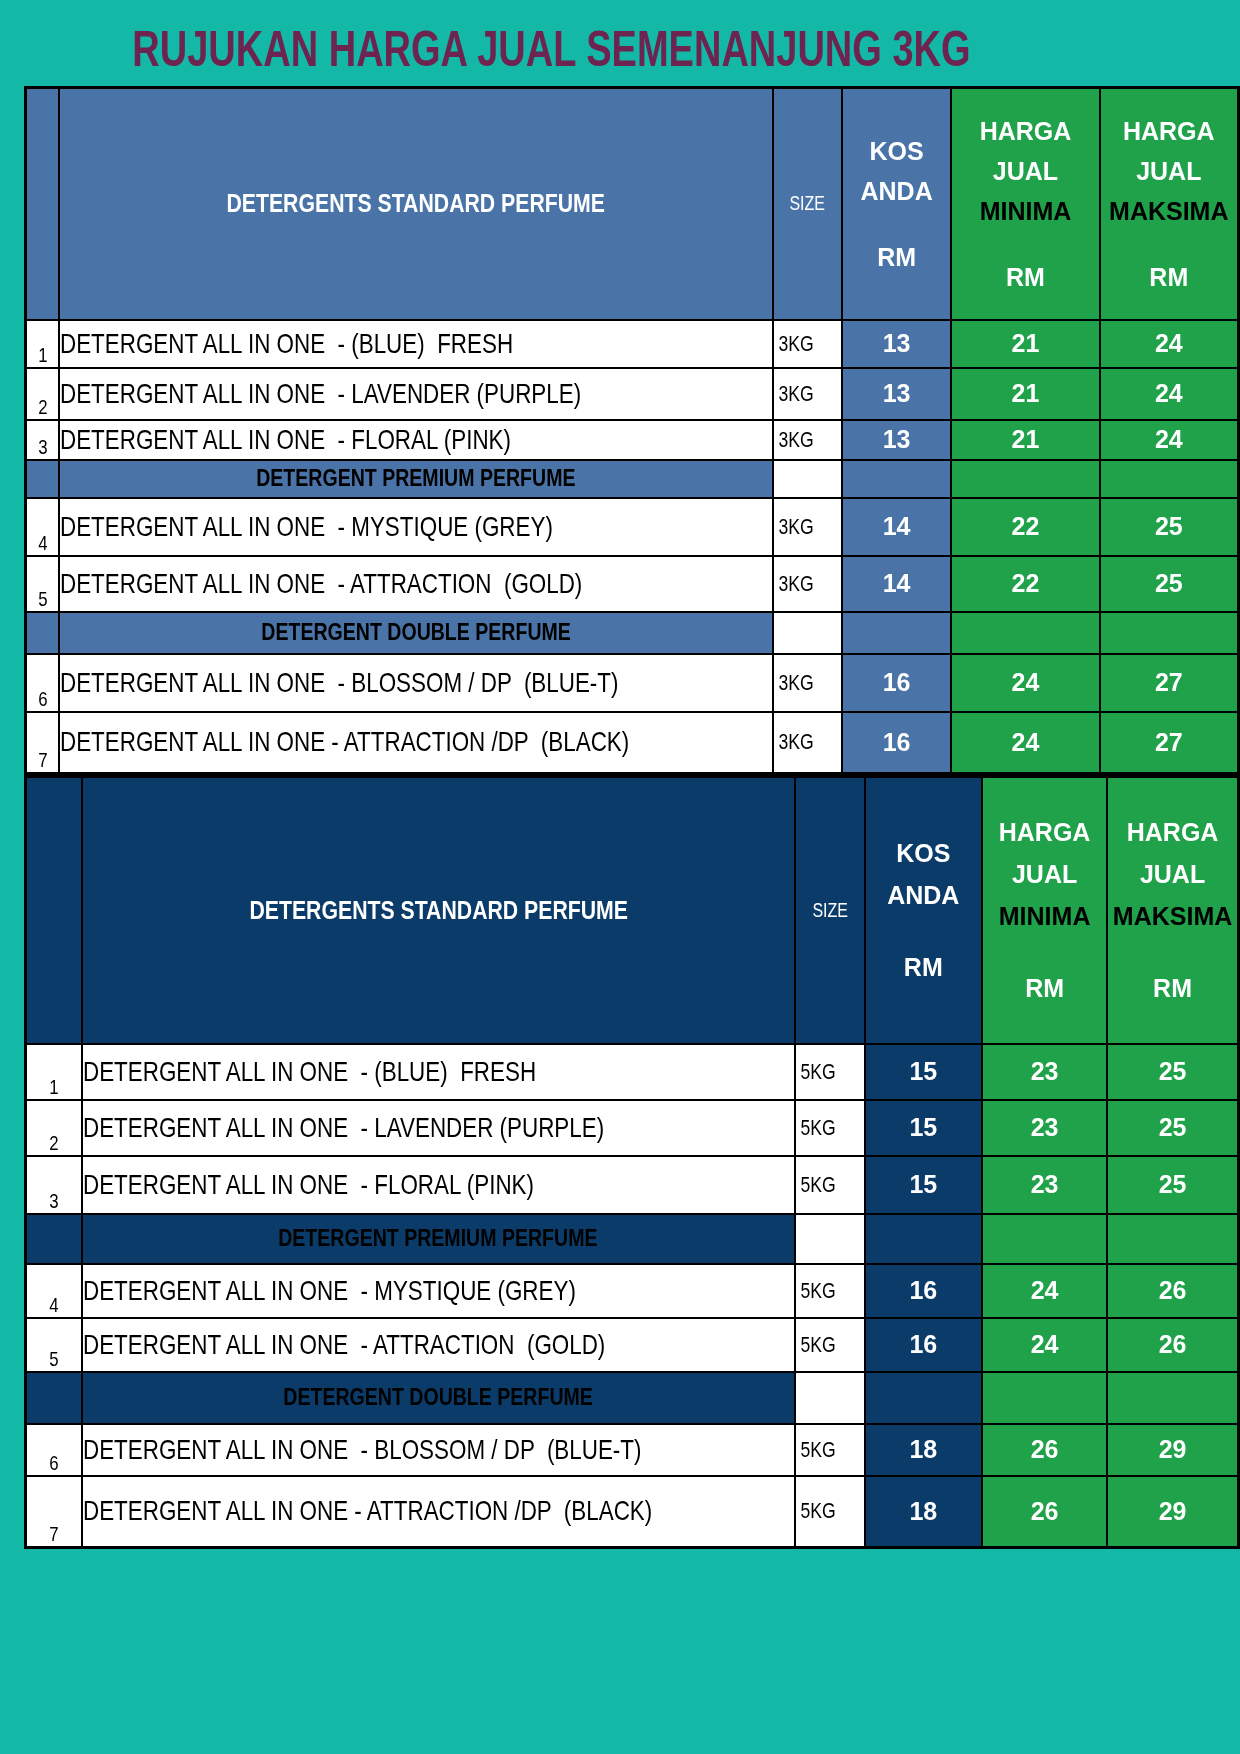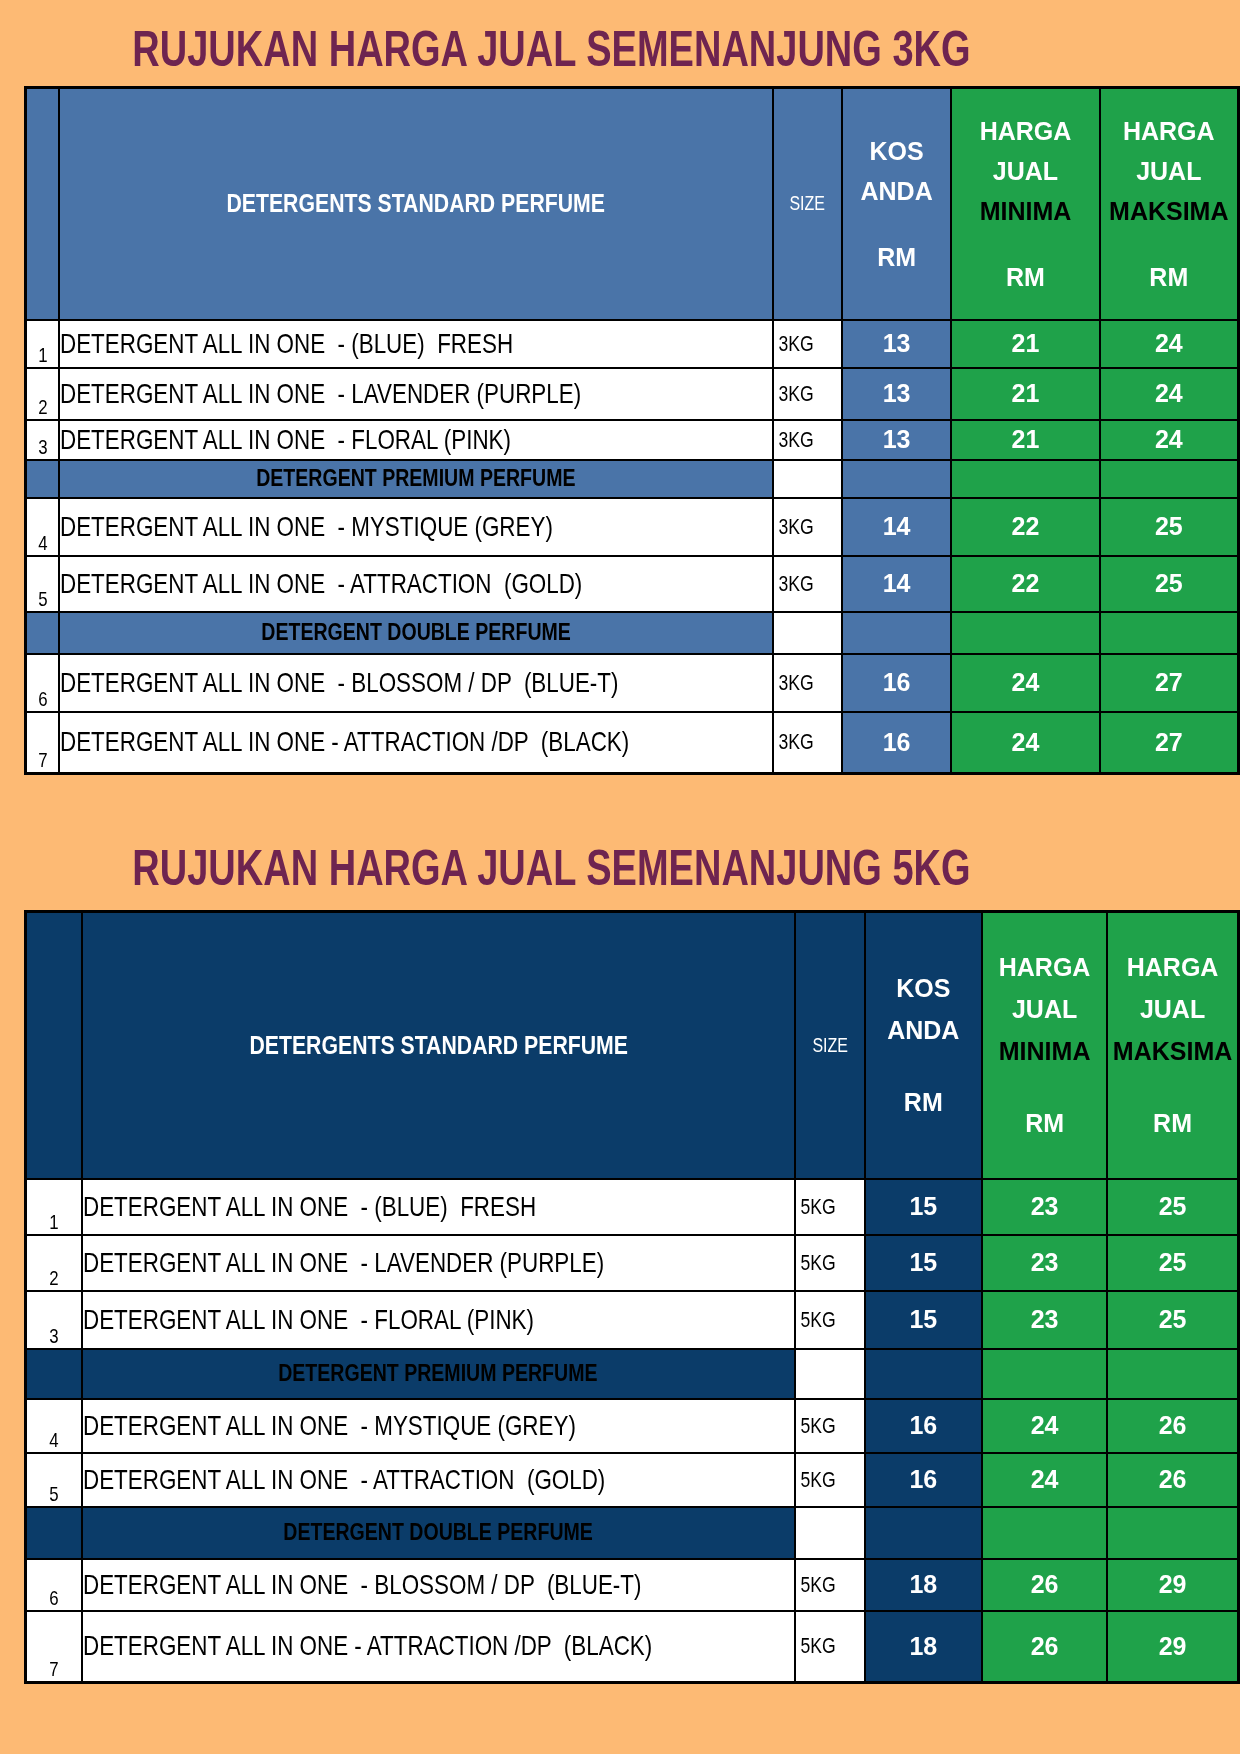--- a/index.html
+++ b/index.html
@@ -1,17 +1,17 @@
 <!DOCTYPE html>
 <html><head>
 <meta charset="utf-8">
 <style>
   html,body { margin:0; padding:0; background:#ffffff; }
   .page {
-    width:1240px; height:1754px; background:#fdba74; overflow:hidden;
+    width:1240px; height:1754px; background:#14b8a6; overflow:hidden;
     font-family:"Liberation Sans", sans-serif; position:relative;
   }
   .title {
     width:1080px; margin:20px 0 8px 0; text-align:center;
     font-size:50px; font-weight:bold; color:#6E2450; line-height:58px;
     white-space:nowrap;
   }
   .title > span { display:inline-block; transform:scaleX(0.76); transform-origin:50% 50%; white-space:pre; }
   .title2 { margin-top:64px; margin-bottom:13px; }
 
@@ -178,21 +178,20 @@
       <td class="numcell"><span class="cd">7</span></td>
       <td class="namecell"><span class="cd left-origin">DETERGENT ALL IN ONE - ATTRACTION /DP  (BLACK)</span></td>
       <td class="sizecell"><span class="cd">3KG</span></td>
       <td class="valcell bluebg"><span>16</span></td>
       <td class="valcell greenbg"><span>24</span></td>
       <td class="valcell greenbg"><span>27</span></td>
     </tr>
     </tbody>
   </table>
 
-  <div class="title title2"><span>RUJUKAN HARGA JUAL SEMENANJUNG 5KG</span></div>
 
   <table class="tbl t2">
     <colgroup>
       <col style="width:68px">
         <col style="width:656px">
         <col style="width:76px">
       <col style="width:130px">
         <col style="width:134px">
         <col style="width:134px">
     </colgroup>

